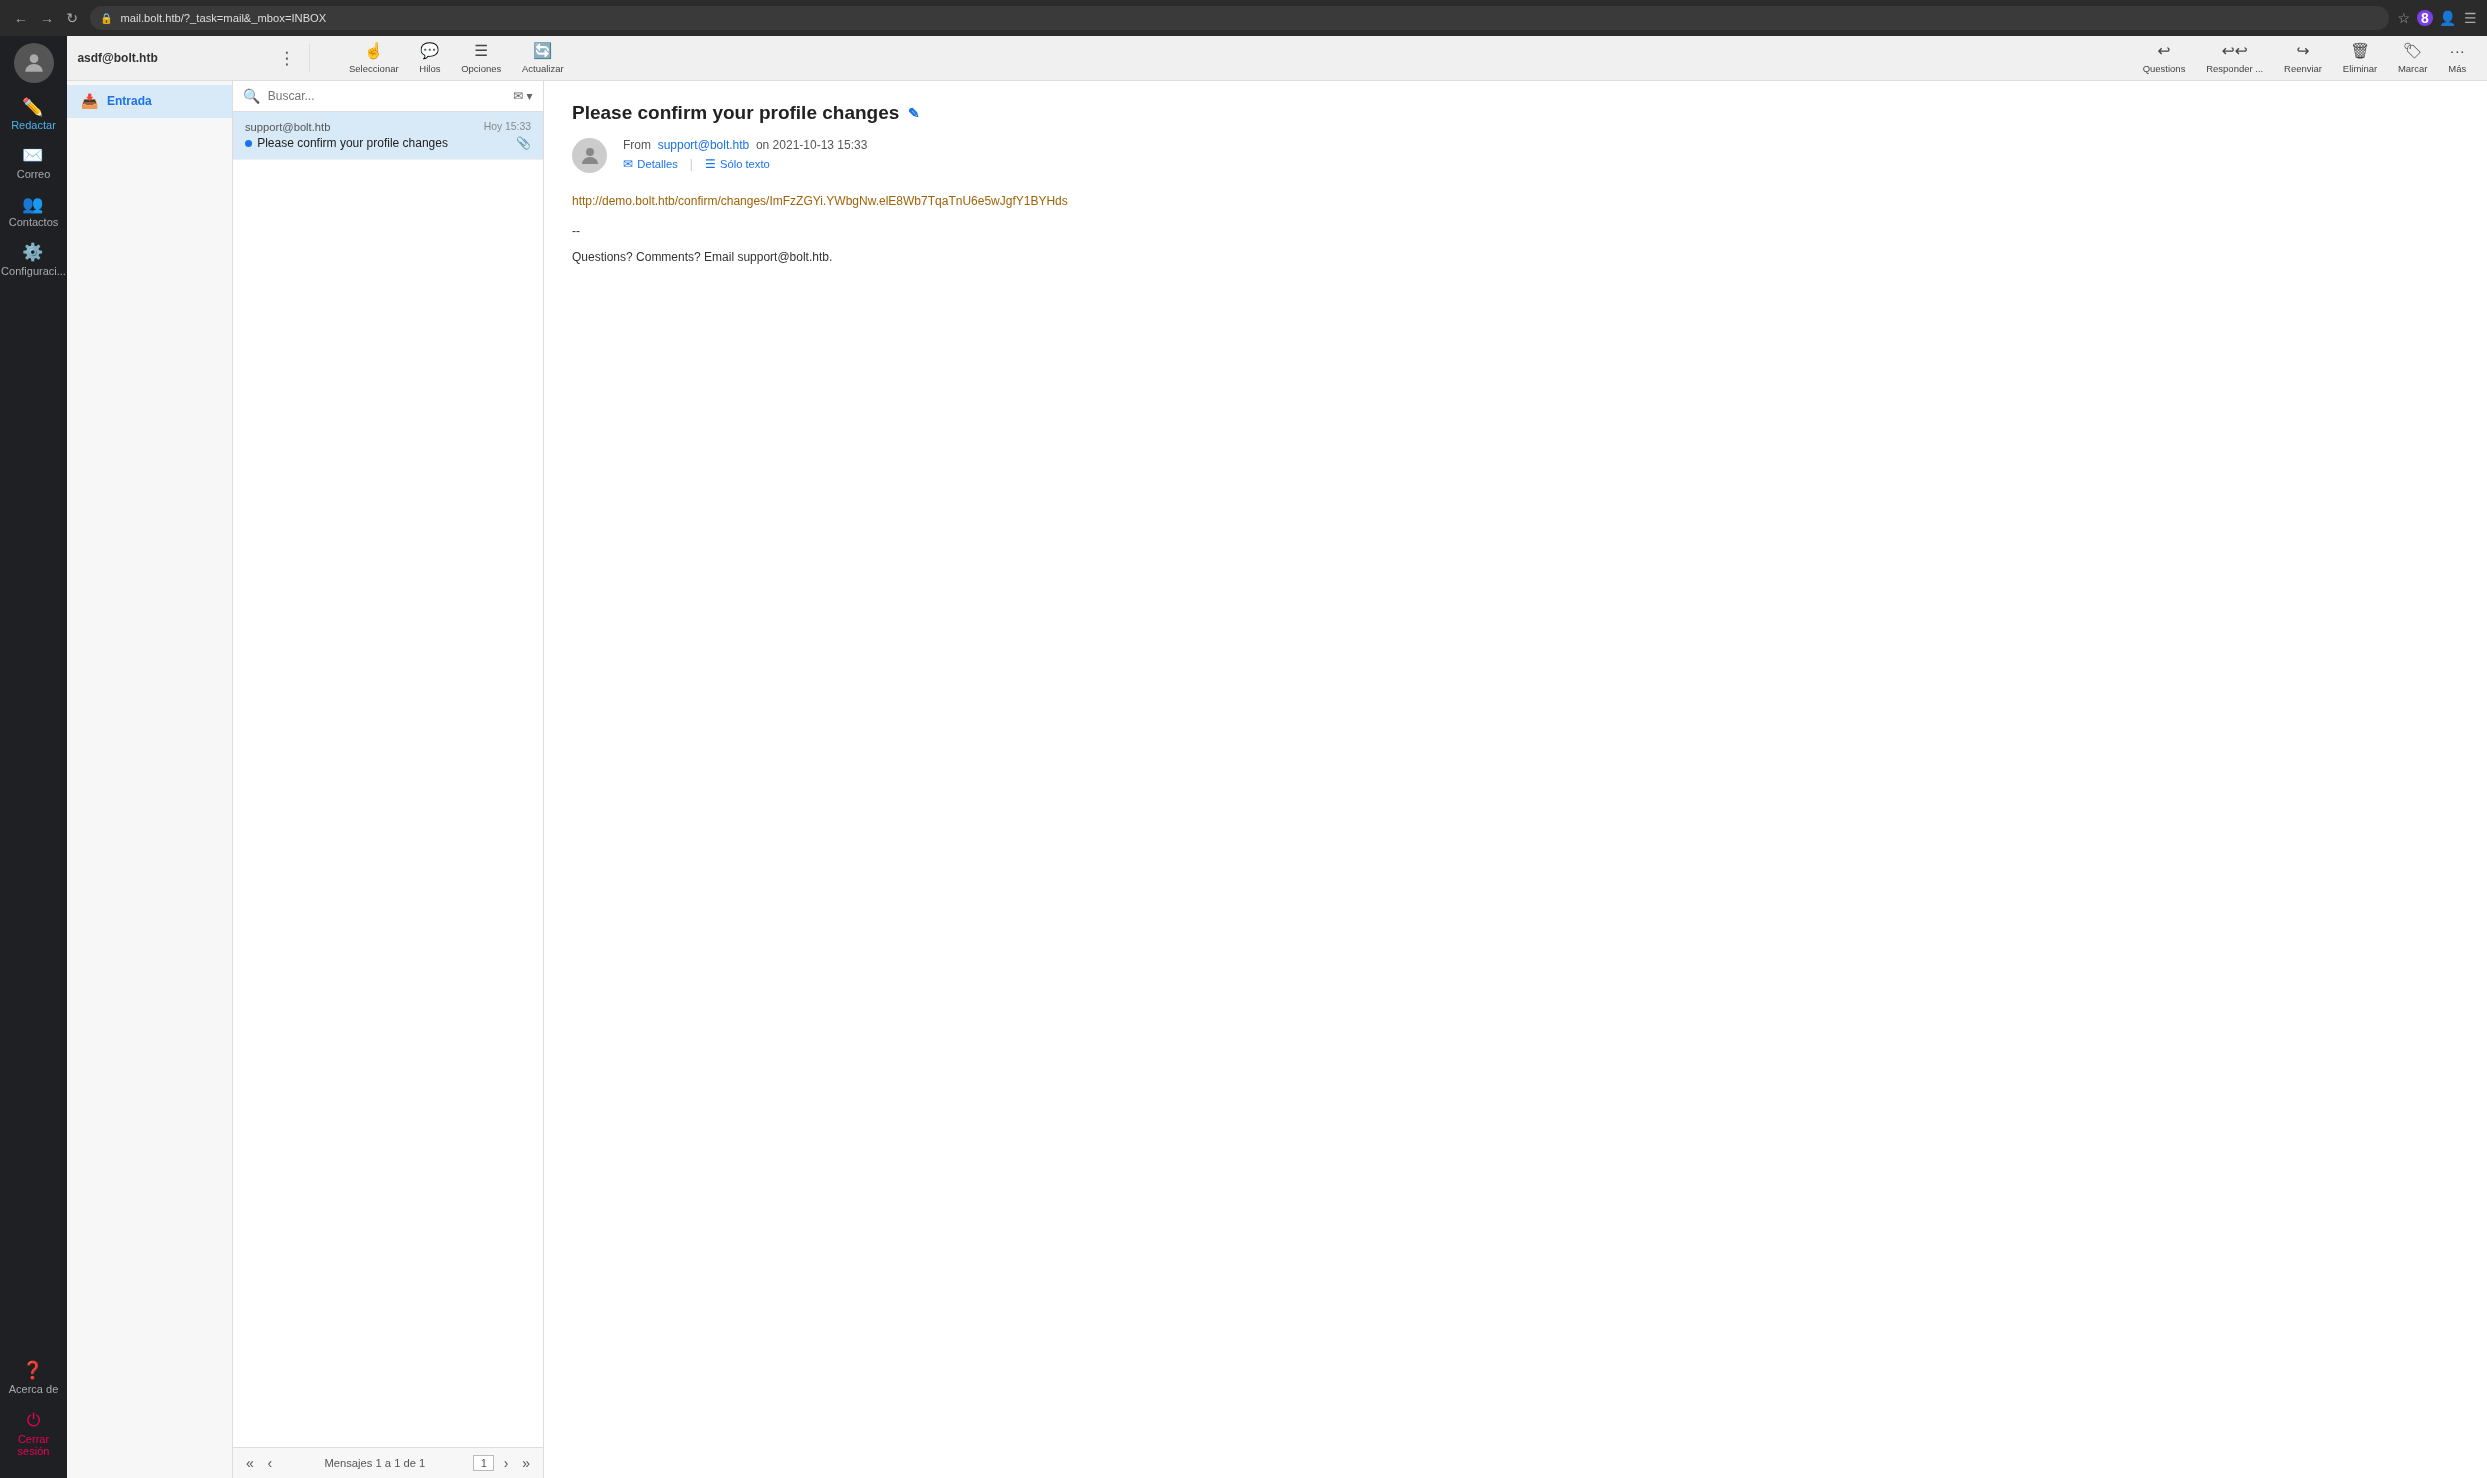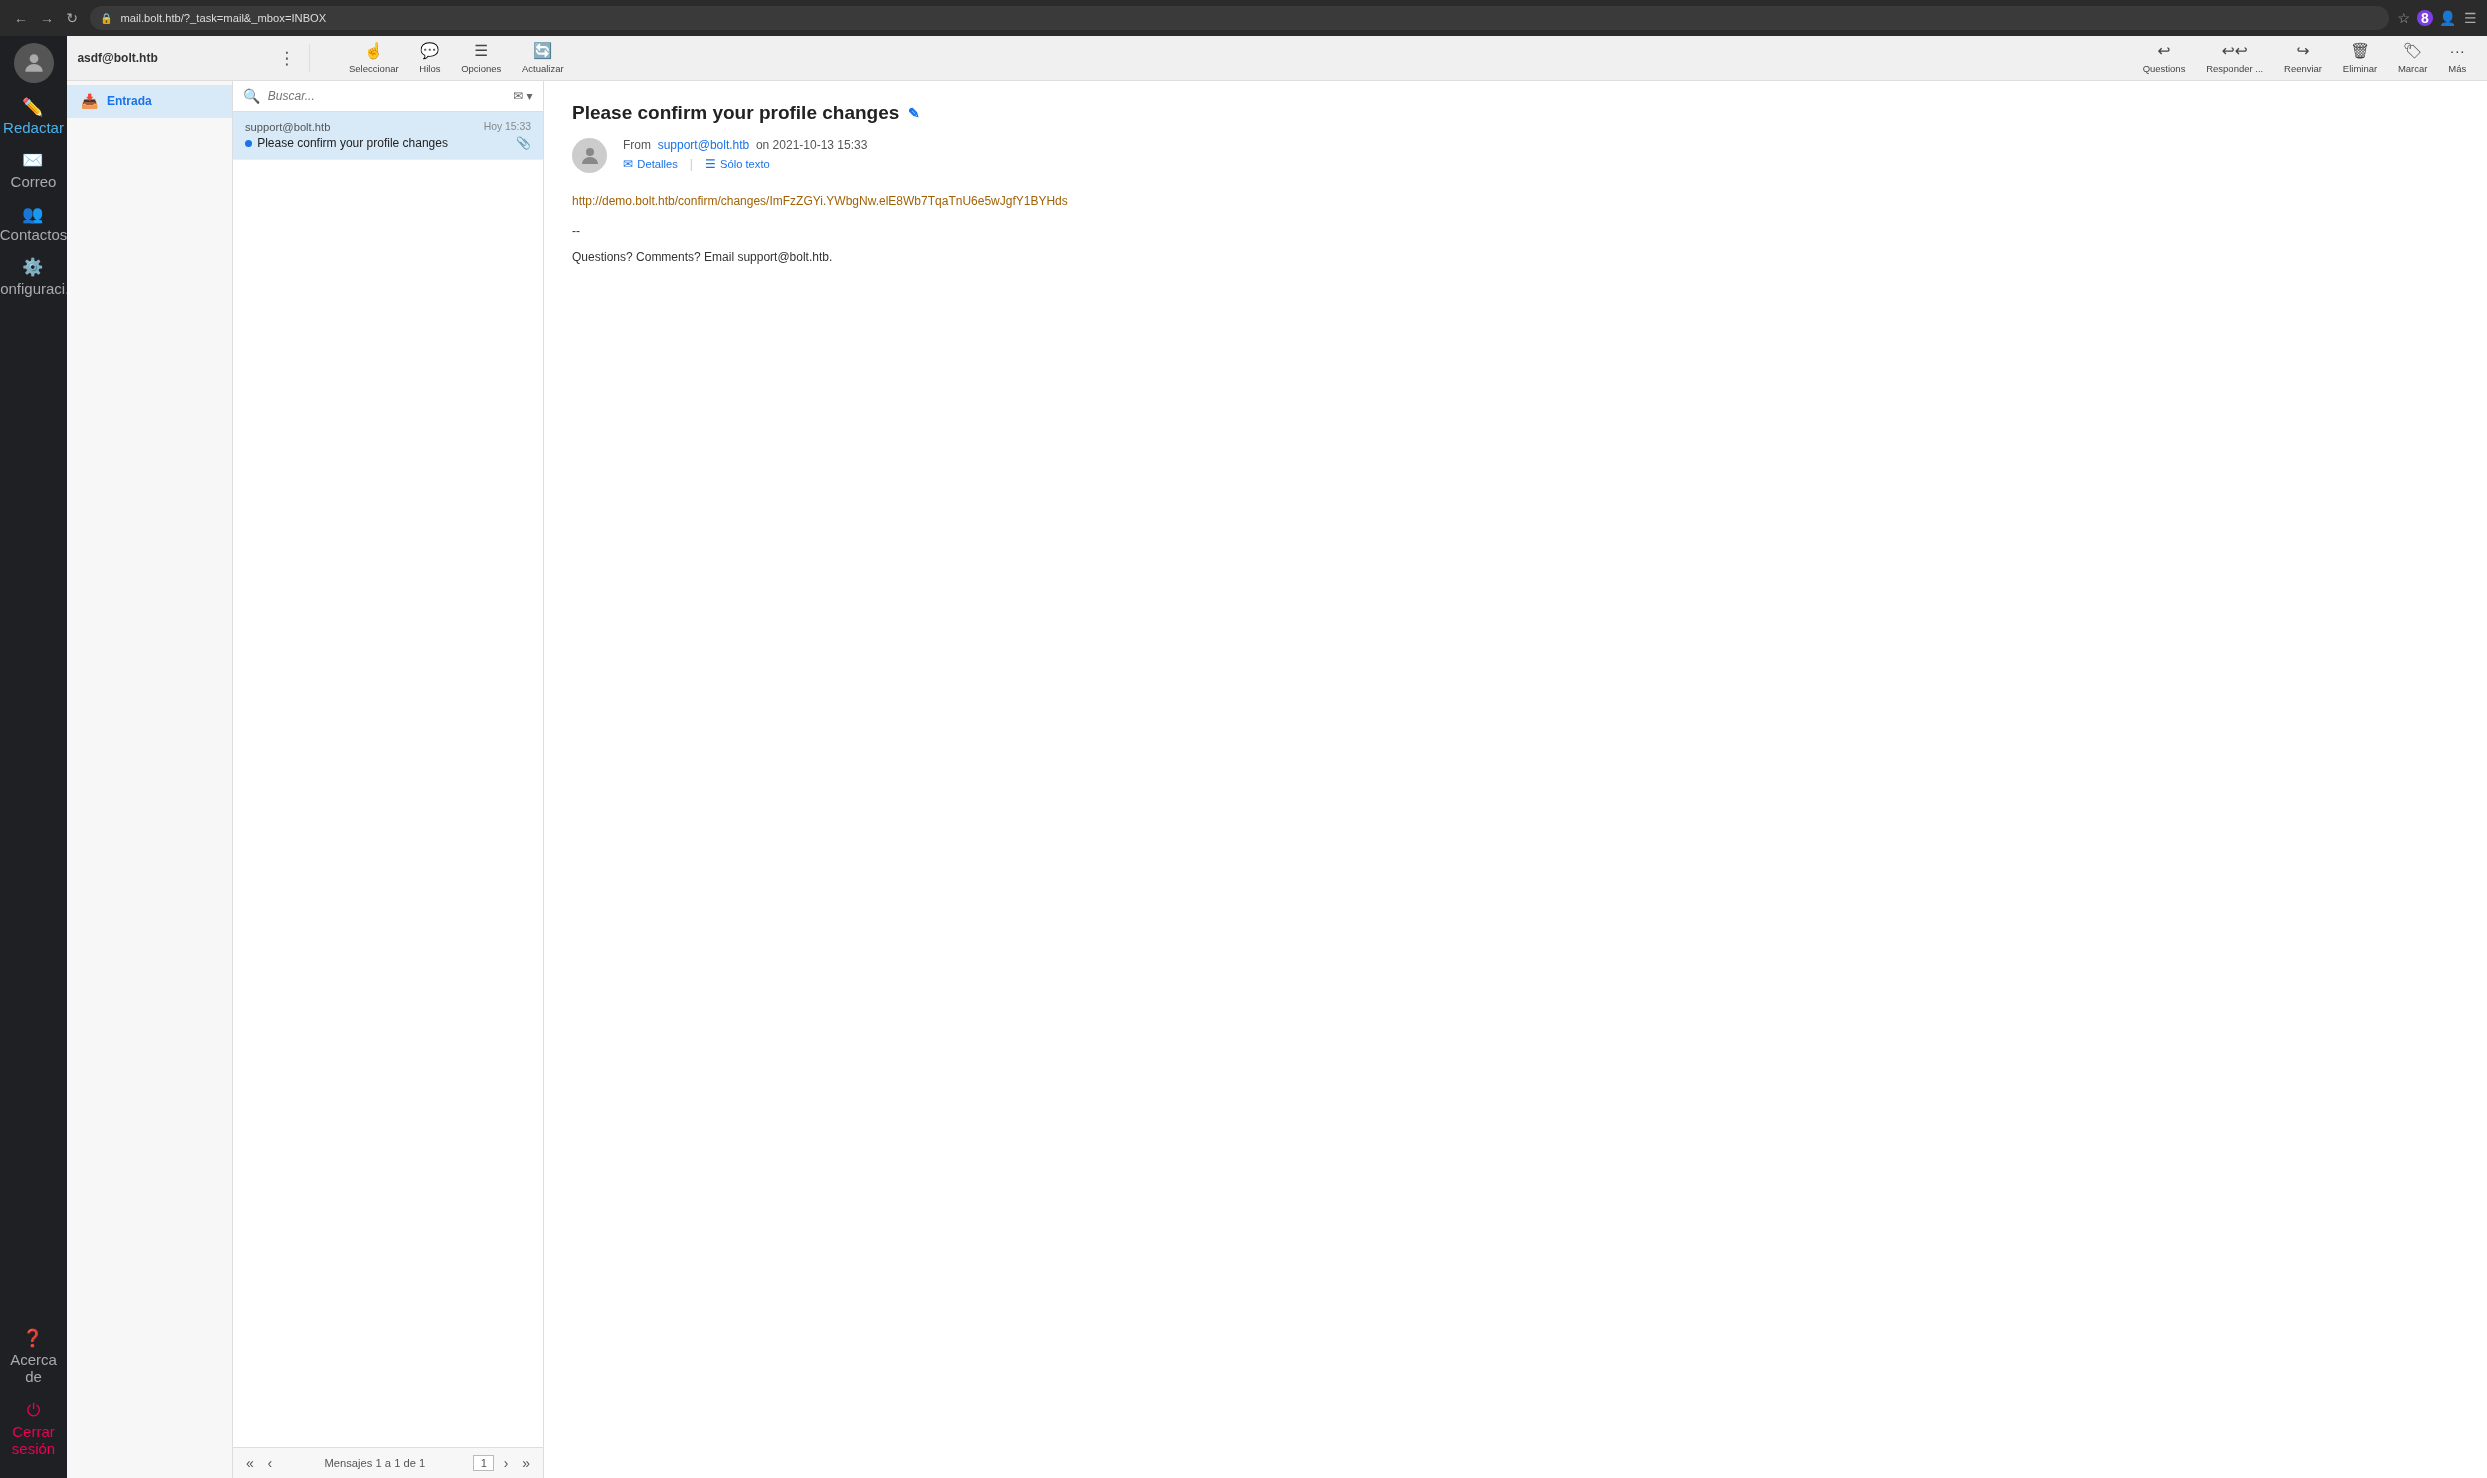--- a/index.html
+++ b/index.html
@@ -74,21 +74,21 @@
       padding: 7px 3.5px;
       color: #aaa;
       cursor: pointer;
       width: 100%;
       text-align: center;
       border-radius: 3.5px;
       gap: 3.5px;
     }
     .sidebar-item.active { color: #4db2ec; }
     .sidebar-item .icon { font-size: 17.3px; line-height: 1; }
-    .sidebar-item .label { font-size: 15px; }
+    .sidebar-item .label { font-size: 11px; }
     .sidebar-spacer { flex: 1; }
     .sidebar-bottom { margin-top: auto; display: flex; flex-direction: column; align-items: center; gap: 3.5px; padding-bottom: 7px; }
     .sidebar-bottom .sidebar-item { color: #aaa; }
     .sidebar-bottom .sidebar-item.logout { color: #e05; }
 
     
     .content { display: flex; flex: 1; flex-direction: column; overflow: hidden; }
 
     
     .toolbar {
@@ -181,21 +181,20 @@
       border-bottom: 0.9px solid #ddd;
       padding: 7px 10.4px;
       gap: 7px;
     }
     .search-input {
       flex: 1;
       border: none; outline: none;
       font-size: 12px;
       background: transparent;
       color: #3b82f6;
-      font-style: italic;
     }
     .search-icon { color: #888; font-size: 14px; }
     .filter-icon { color: #666; font-size: 12px; cursor: pointer; }
 
     .message-item {
       padding: 8.6px 12px;
       border-bottom: 0.9px solid #eee;
       cursor: pointer;
       background: #d8eaf8;
       position: relative;

